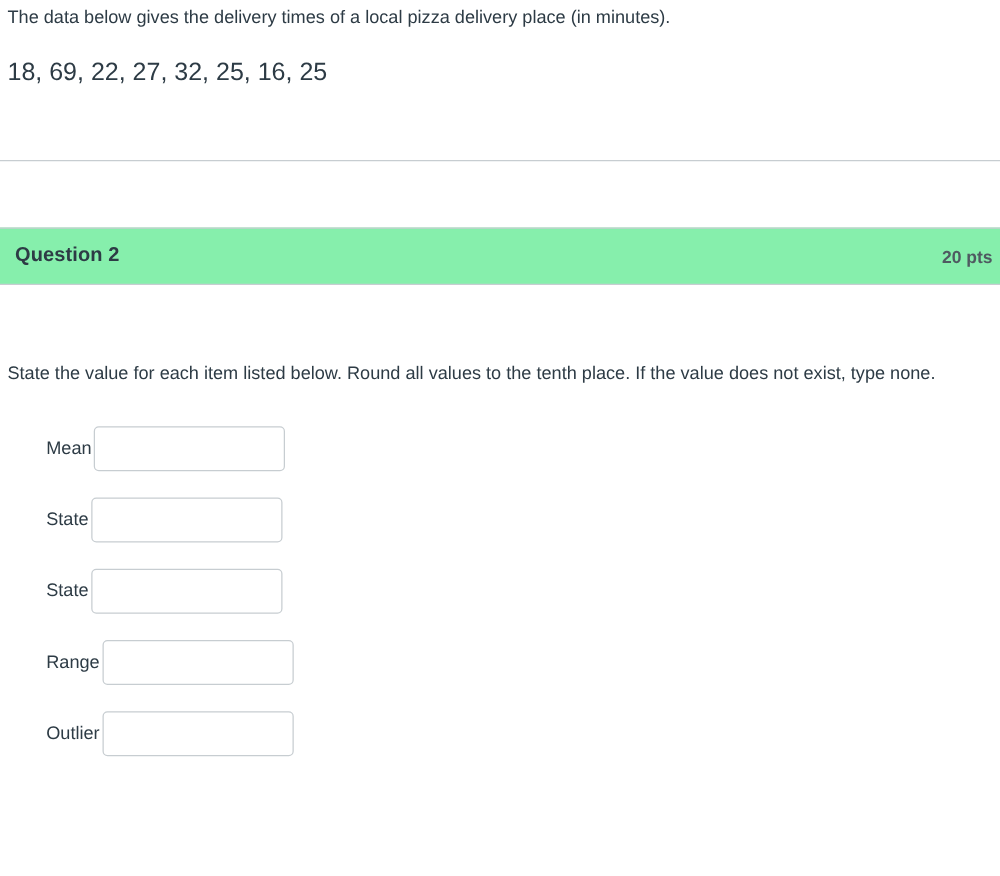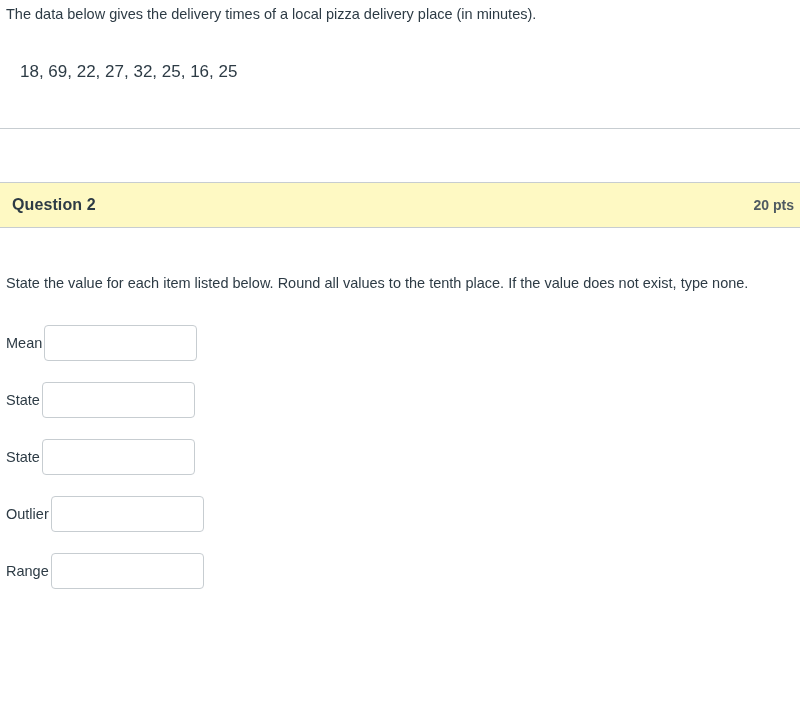--- a/index.html
+++ b/index.html
@@ -28,24 +28,24 @@
     padding: 0 6px;
     padding-top: 4px;
   }
   .intro-text {
     font-size: 14.5px;
     line-height: 20px;
     color: #2d3b45;
     margin: 0;
   }
   .data-values {
-    font-size: 17px;
+    font-size: 20px;
     line-height: 20px;
     color: #2d3b45;
-    margin: 14px;
+    margin: 0;
     padding-top: 24px;
   }
 
   
   .section-divider {
     position: absolute;
     left: 0;
     top: 128px;
     width: 800px;
     height: 1px;
@@ -53,21 +53,21 @@
   }
 
   
   .question-header {
     position: absolute;
     left: 0;
     top: 182px;
     width: 800px;
     height: 46px;
     box-sizing: border-box;
-    background: #fef9c3;
+    background: #86efac;
     border-top: 1px solid #c7cdd1;
     border-bottom: 1px solid #c7cdd1;
     display: flex;
     align-items: center;
     justify-content: space-between;
     padding: 0 6px 0 12px;
   }
   .question-title {
     font-size: 16px;
     font-weight: bold;
@@ -78,36 +78,37 @@
     font-size: 14px;
     font-weight: bold;
     color: #4f5a61;
     white-space: nowrap;
   }
 
   
   .question-body {
     position: absolute;
     left: 0;
-    top: 272px;
+    top: 288px;
     width: 800px;
     padding: 0 6px;
     box-sizing: border-box;
   }
   .prompt-text {
     font-size: 14.5px;
     line-height: 23px;
     color: #2d3b45;
     margin: 0;
     max-width: 792px;
   }
 
   
   .fields {
     margin-top: 30px;
+    margin-left: 31px;
   }
   .field-row {
     display: flex;
     align-items: center;
     margin-bottom: 21px;
   }
   .field-label {
     font-size: 14.5px;
     line-height: 20px;
     color: #2d3b45;
@@ -162,25 +163,25 @@
         <span class="field-label">State</span>
         <input class="field-input" type="text" value="" style="">
       </div>
 
       <div class="field-row">
         <span class="field-label">State</span>
         <input class="field-input" type="text" value="" style="">
       </div>
 
       <div class="field-row">
-        <span class="field-label">Outlier</span>
+        <span class="field-label">Range</span>
         <input class="field-input" type="text" value="" style="">
       </div>
 
       <div class="field-row">
-        <span class="field-label">Range</span>
+        <span class="field-label">Outlier</span>
         <input class="field-input" type="text" value="" style="">
       </div>
 
     </div>
   </div>
 
 </div>
 
 </body></html>

